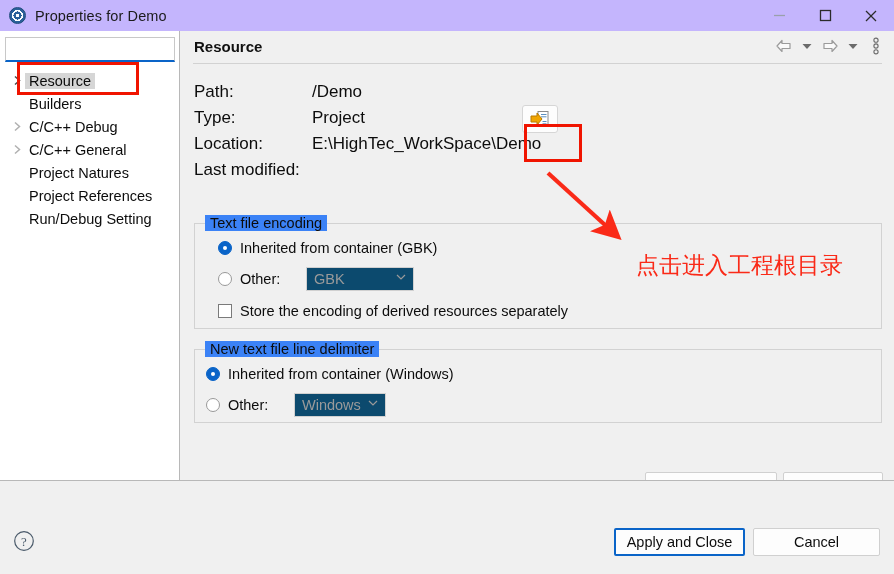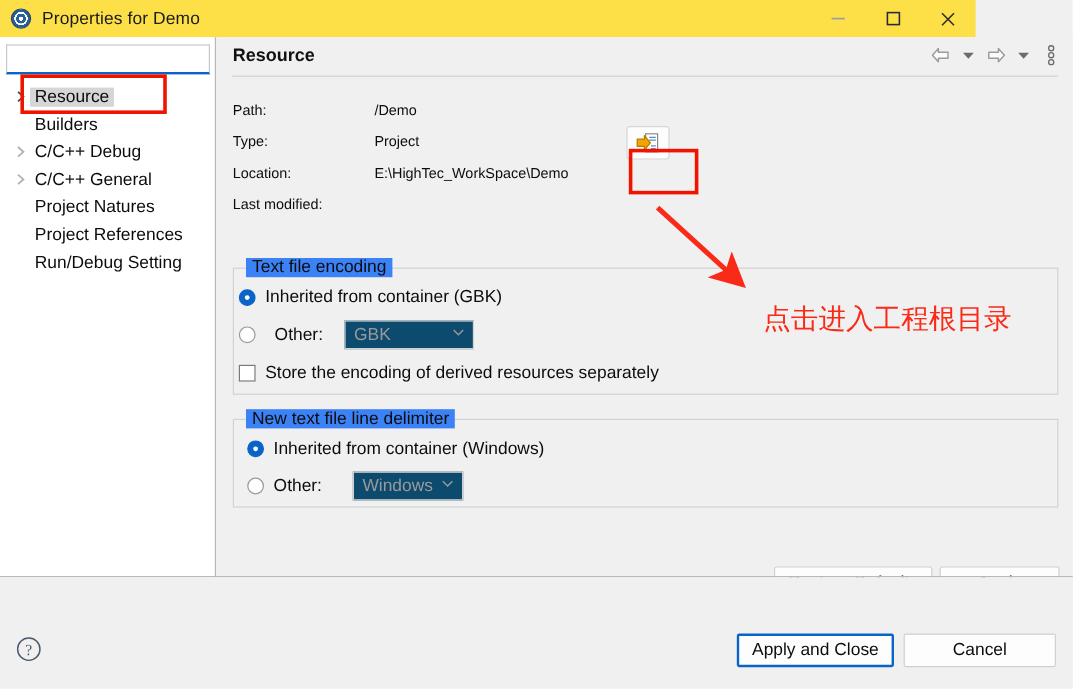--- a/index.html
+++ b/index.html
@@ -6,22 +6,22 @@
   html, body {
     width: 894px; height: 574px;
     font-family: "Liberation Sans", sans-serif;
     background: #ffffff;
     overflow: hidden;
   }
   #root { position: relative; width: 894px; height: 574px; background: #f0f0f0; }
 
   
   .titlebar {
-    position: absolute; left: 0; top: 0; width: 813px; height: 31px;
-    background: #fde047;
+    position: absolute; left: 0; top: 0; width: 894px; height: 31px;
+    background: #c4b5fd;
     display: flex; align-items: center;
   }
   .app-icon {
     width: 17px; height: 17px; margin-left: 9px; margin-right: 9px;
     border-radius: 50%;
     background: radial-gradient(circle at 50% 50%, #ffffff 0 16%, #2a6099 17% 38%, #ffffff 39% 52%, #2a6099 53% 100%);
     border: 1px solid #1e4a7a;
     flex: none;
   }
   .title-text { font-size: 14.5px; color: #1b1b1b; letter-spacing: .1px; }
@@ -63,21 +63,21 @@
     display: flex; align-items: center;
   }
   .content-title { font-size: 15px; font-weight: bold; color: #111; margin-left: 13px; }
   .header-tools { position: absolute; right: 8px; top: 5px; display: flex; align-items: center; gap: 3px; }
   .tool { width: 20px; height: 20px; display: flex; align-items: center; justify-content: center; }
   .tool svg { display: block; }
   .header-rule { position: absolute; left: 12px; top: 32px; width: 689px; height: 1px; background: #d2d2d2; }
 
   
   .props { position: absolute; left: 13px; top: 48px; width: 690px; }
-  .prow { display: flex; align-items: center; height: 26px; font-size: 12px; color: #0c0c0c; }
+  .prow { display: flex; align-items: center; height: 26px; font-size: 17px; color: #0c0c0c; }
   .plabel { width: 118px; flex: none; }
   .pvalue { white-space: nowrap; }
   .browse-btn {
     position: absolute; left: 341px; top: 74px; width: 36px; height: 28px;
     background: #fdfdfd; border: 1px solid #d6d6d6; border-radius: 3px;
     display: flex; align-items: center; justify-content: center;
   }
   .browse-btn svg { display: block; }
 
   
@@ -295,21 +295,21 @@
           <line x1="11" y1="6.8" x2="16.5" y2="6.8" stroke="#5a8fc0" stroke-width="1"></line>
           <line x1="12.5" y1="11.5" x2="16.5" y2="11.5" stroke="#5a8fc0" stroke-width="1"></line>
           <line x1="12.5" y1="13.8" x2="16.5" y2="13.8" stroke="#5a8fc0" stroke-width="1"></line>
           <polygon points="1,6 7,6 7,3 12,9 7,15 7,12 1,12" fill="#f0a500" stroke="#b87a00" stroke-width="1" stroke-linejoin="round"></polygon>
         </svg>
       </span>
     </div>
 
     <div class="group g-encoding">
       <div class="group-title">Text file encoding</div>
-      <div style="position:absolute; left:4px; top:12px;text-align:center;">
+      <div style="position:absolute; left:23px; top:12px;">
         <div class="ctl-row">
           <span class="radio on"></span>
           <span>Inherited from container (GBK)</span>
         </div>
         <div class="ctl-row" style="margin-top:7px;">
           <span class="radio"></span>
           <span class="lbl-other">Other:</span>
           <span class="combo">
             <span class="combo-text">GBK</span>
             <span class="combo-arrow">

